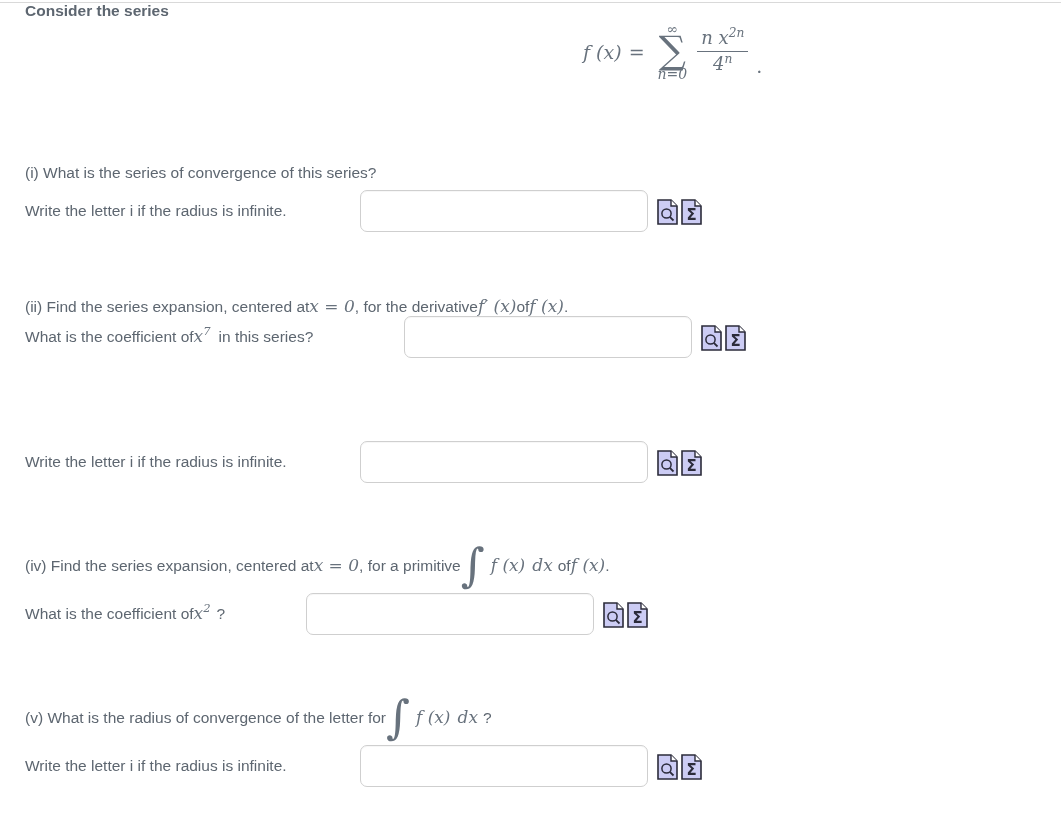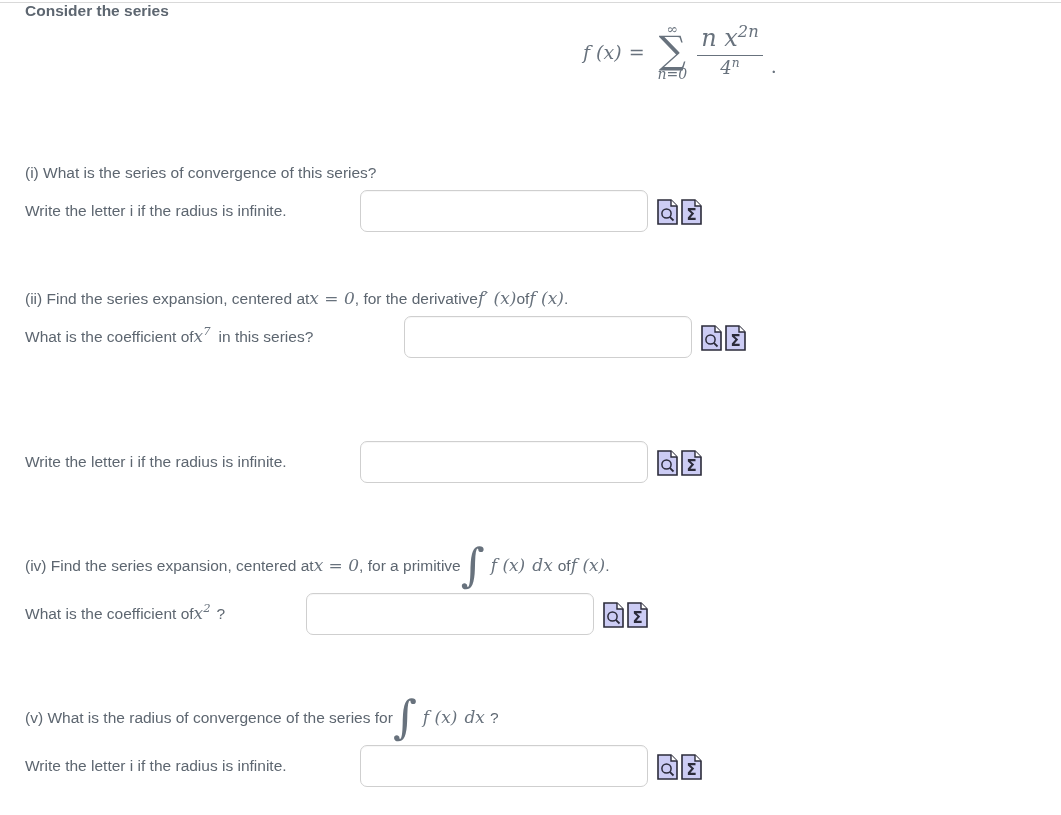--- a/index.html
+++ b/index.html
@@ -66,21 +66,21 @@
   .sum-top { font-size: 14px; font-style: normal; margin-bottom: -2px; }
   .sum-sign { font-size: 38px; font-style: normal; line-height: 0.85; }
   .sum-bot { font-size: 14px; font-style: italic; margin-top: 1px; }
   .frac {
     display: inline-flex;
     flex-direction: column;
     align-items: center;
     margin: 0 4px;
     line-height: 1.15;
   }
-  .frac .num { padding: 0 4px 2px 4px; font-size: 24px; }
+  .frac .num { padding: 0 4px 2px 4px; font-size: 18px; }
   .frac .den { padding: 2px 4px 0 4px; font-size: 18px; border-top: 1.2px solid #68727d; width: 100%; box-sizing: border-box; text-align: center; }
   sup.s { font-size: 0.68em; vertical-align: super; line-height: 0; }
 
   .inl { display: inline-block; vertical-align: baseline; }
 
   .intsign {
     font-family: "DejaVu Serif", "Liberation Serif", serif;
     font-style: italic;
     font-size: 46px;
     color: #68727d;
@@ -155,21 +155,21 @@
     </span>
     <span class="docicon">
       <svg width="21" height="26" viewBox="0 0 21 26">
         <path d="M1 1 H14 L20 7 V25 H1 Z" fill="#ccccf4" stroke="#2b2b3a" stroke-width="1.6"></path>
         <path d="M14 1 L14 7 L20 7" fill="#ffffff" stroke="#2b2b3a" stroke-width="1.4"></path>
         <text x="10.5" y="21" font-family="'DejaVu Sans',sans-serif" font-size="15" font-weight="bold" fill="#2b2b3a" text-anchor="middle">Σ</text>
       </svg>
     </span>
   </div>
 
-  <div class="abs txt" style="left:25px; top:290px;">
+  <div class="abs txt" style="left:25px; top:298px;">
     <span class="inl">(ii) Find the series expansion, centered at </span><span class="inl math" style="font-size:17px;">x = 0</span><span class="inl">, for the derivative </span><span class="inl math" style="font-size:17px;">f′ (x)</span><span class="inl"> of </span><span class="inl math" style="font-size:17px;">f (x)</span><span class="inl">.</span>
   </div>
   <div class="abs txt" style="left:25px; top:328px;">
     <span class="inl">What is the coefficient of </span><span class="inl math" style="font-size:17px;"><span>x</span><sup class="s">7</sup></span><span class="inl" style="margin-left:8px;">in this series?</span>
   </div>
   <input class="ansbox" style="left: 404px; top: 316px; width: 288px; height: 42px;" value="" placeholder="">
   <div class="iconpair" style="left:701px; top:325px;">
     <span class="docicon">
       <svg width="21" height="26" viewBox="0 0 21 26">
         <path d="M1 1 H14 L20 7 V25 H1 Z" fill="#ccccf4" stroke="#2b2b3a" stroke-width="1.6"></path>
@@ -226,21 +226,21 @@
     <span class="docicon">
       <svg width="21" height="26" viewBox="0 0 21 26">
         <path d="M1 1 H14 L20 7 V25 H1 Z" fill="#ccccf4" stroke="#2b2b3a" stroke-width="1.6"></path>
         <path d="M14 1 L14 7 L20 7" fill="#ffffff" stroke="#2b2b3a" stroke-width="1.4"></path>
         <text x="10.5" y="21" font-family="'DejaVu Sans',sans-serif" font-size="15" font-weight="bold" fill="#2b2b3a" text-anchor="middle">Σ</text>
       </svg>
     </span>
   </div>
 
   <div class="abs txt" style="left:25px; top:707px;">
-    <span class="inl">(v) What is the radius of convergence of the series for </span><span class="inl intsign">∫</span><span class="inl math" style="font-size:17px; margin-left:6px;">f (x)</span><span class="inl math up" style="font-size:17px; margin-left:7px;">dx</span><span class="inl" style="margin-left:5px;">?</span>
+    <span class="inl">(v) What is the radius of convergence of the letter for </span><span class="inl intsign">∫</span><span class="inl math" style="font-size:17px; margin-left:6px;">f (x)</span><span class="inl math up" style="font-size:17px; margin-left:7px;">dx</span><span class="inl" style="margin-left:5px;">?</span>
   </div>
   <div class="abs txt" style="left:25px; top:758px;">Write the letter i if the radius is infinite.</div>
   <input class="ansbox" style="left: 360px; top: 745px; width: 288px; height: 42px;" value="" placeholder="">
   <div class="iconpair" style="left:657px; top:754px;">
     <span class="docicon">
       <svg width="21" height="26" viewBox="0 0 21 26">
         <path d="M1 1 H14 L20 7 V25 H1 Z" fill="#ccccf4" stroke="#2b2b3a" stroke-width="1.6"></path>
         <path d="M14 1 L14 7 L20 7" fill="#ffffff" stroke="#2b2b3a" stroke-width="1.4"></path>
         <circle cx="9.5" cy="14.5" r="4.6" fill="none" stroke="#2b2b3a" stroke-width="1.5"></circle>
         <line x1="12.8" y1="17.8" x2="16.5" y2="21.5" stroke="#2b2b3a" stroke-width="1.8"></line>

